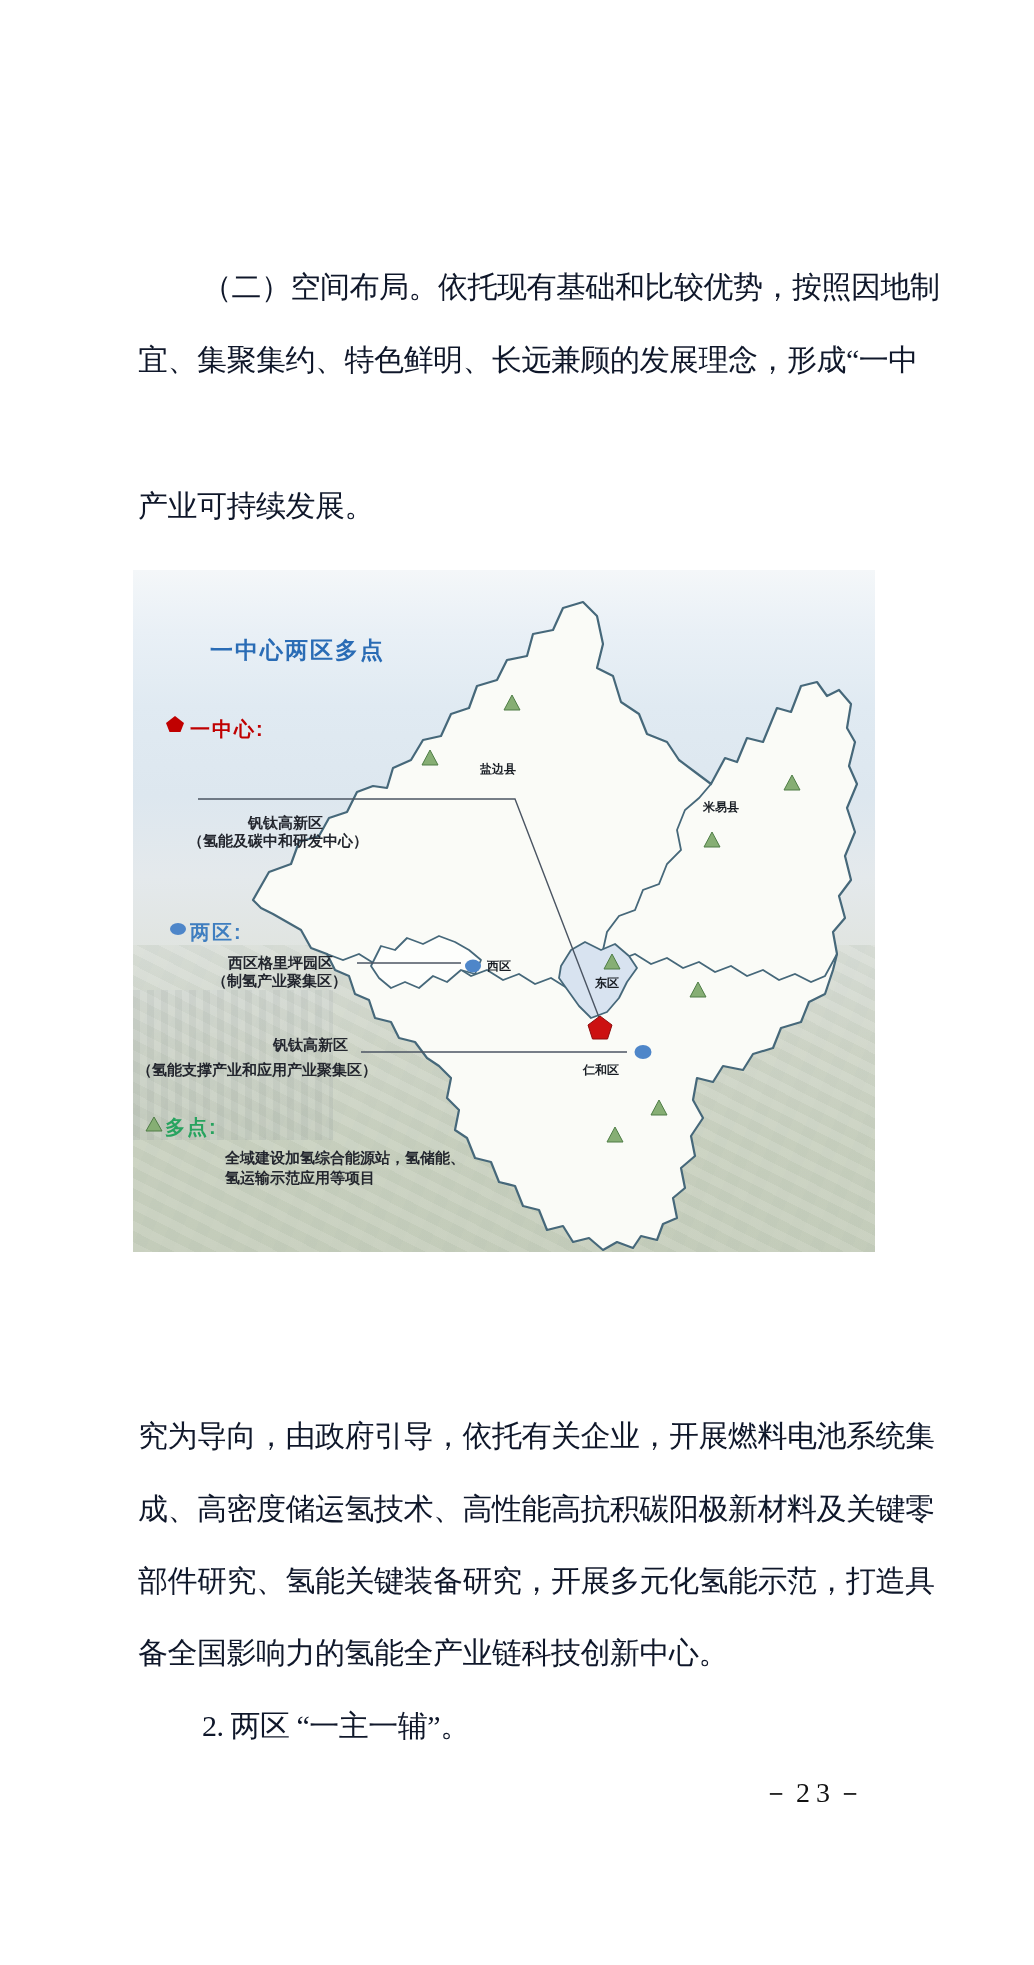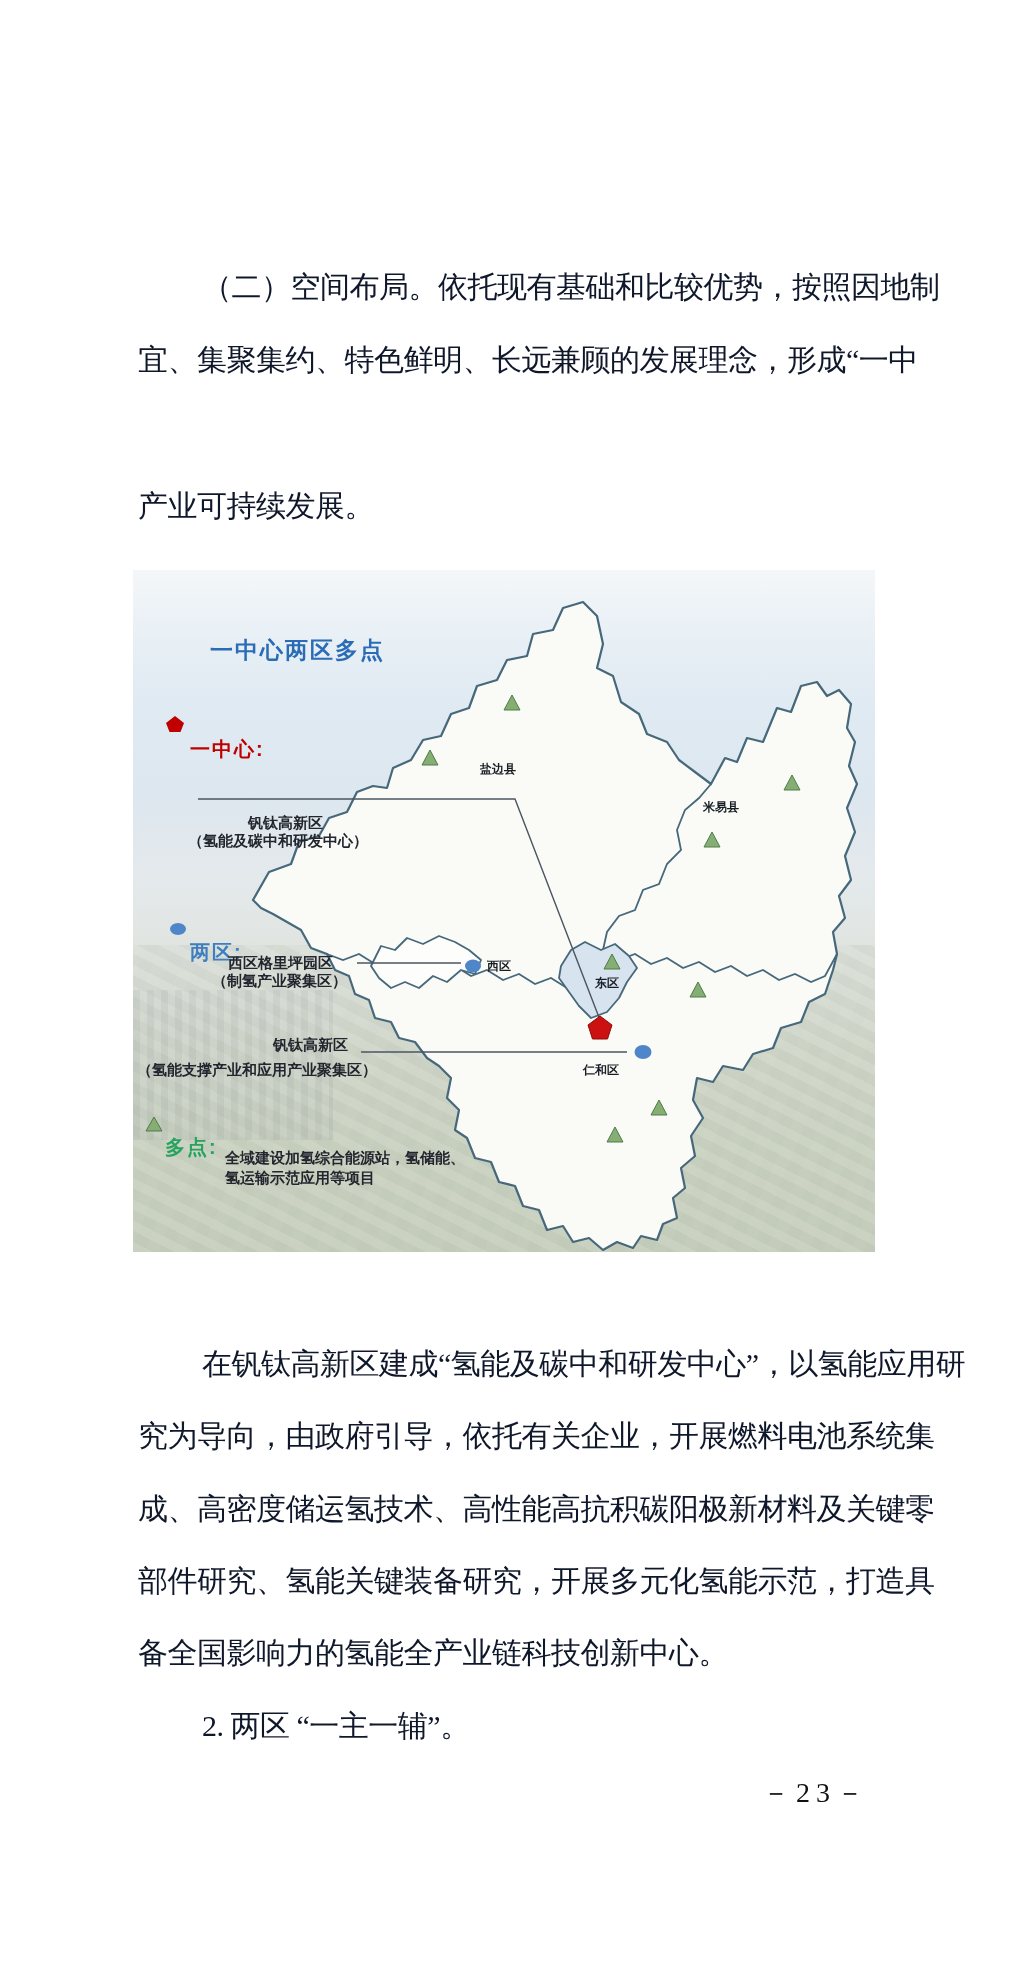--- a/index.html
+++ b/index.html
@@ -17,21 +17,21 @@
   .map-photo{position:absolute;left:0;bottom:0;width:100%;height:45%;opacity:.55;
        background:repeating-linear-gradient(113deg,rgba(158,172,138,.16) 0 13px,rgba(118,138,108,.12) 13px 26px),
                   repeating-linear-gradient(27deg,rgba(255,255,255,.10) 0 9px,rgba(104,124,98,.09) 9px 19px);}
   .map-city{position:absolute;left:0;top:420px;width:200px;height:150px;opacity:.35;
        background:repeating-linear-gradient(90deg,rgba(130,140,150,.35) 0 7px,rgba(200,206,212,.25) 7px 14px),
                   linear-gradient(180deg,rgba(220,224,228,.2),rgba(160,170,160,.3));}
   .map svg{position:absolute;left:0;top:0;}
   .map-title{position:absolute;left:77px;top:53px;font-family:"Liberation Sans","DejaVu Sans",sans-serif;
              font-weight:bold;font-size:23px;letter-spacing:2px;color:#2a6cb5;white-space:nowrap;margin-top:12px;}
   .lg-label{position:absolute;font-family:"Liberation Sans","DejaVu Sans",sans-serif;
-            font-weight:bold;font-size:20px;letter-spacing:2px;white-space:nowrap;margin-top:20px;}
+            font-weight:bold;font-size:20px;letter-spacing:2px;white-space:nowrap;}
   .lg-red{color:#c00000;} .lg-blue{color:#3f7ec0;} .lg-green{color:#27a35f;}
   .lg-text{position:absolute;font-family:"Liberation Sans","DejaVu Sans",sans-serif;
            font-weight:bold;font-size:15px;line-height:20px;color:#23262e;white-space:nowrap;}
   .lg-icon{position:absolute;}
   .map-label{position:absolute;font-family:"Liberation Sans","DejaVu Sans",sans-serif;
              font-weight:bold;font-size:12px;color:#181d24;white-space:nowrap;}
 </style>
 </head>
 <body>
 
@@ -104,21 +104,20 @@
     <div class="lg-text" style="left:92px;top:598px">氢运输示范应用等项目</div>
 
     <div class="map-label" style="left:347px;top:191px">盐边县</div>
     <div class="map-label" style="left:570px;top:229px">米易县</div>
     <div class="map-label" style="left:354px;top:388px">西区</div>
     <div class="map-label" style="left:462px;top:405px">东区</div>
     <div class="map-label" style="left:450px;top:492px">仁和区</div>
   </div>
 
 
-  <div class="bodyline indent" style="top:1328px">在钒钛高新区建成“氢能及碳中和研发中心”，以氢能应用研</div>
   <div class="bodyline" style="top:1400px">究为导向，由政府引导，依托有关企业，开展燃料电池系统集</div>
   <div class="bodyline" style="top:1473px">成、高密度储运氢技术、高性能高抗积碳阳极新材料及关键零</div>
   <div class="bodyline" style="top:1545px">部件研究、氢能关键装备研究，开展多元化氢能示范，打造具</div>
   <div class="bodyline" style="top:1617px">备全国影响力的氢能全产业链科技创新中心。</div>
 
   <div class="bodyline indent" style="top:1690px">2. 两区 “一主一辅”。</div>
 
   <div class="pagenum">－23－</div>
 </div>
 

